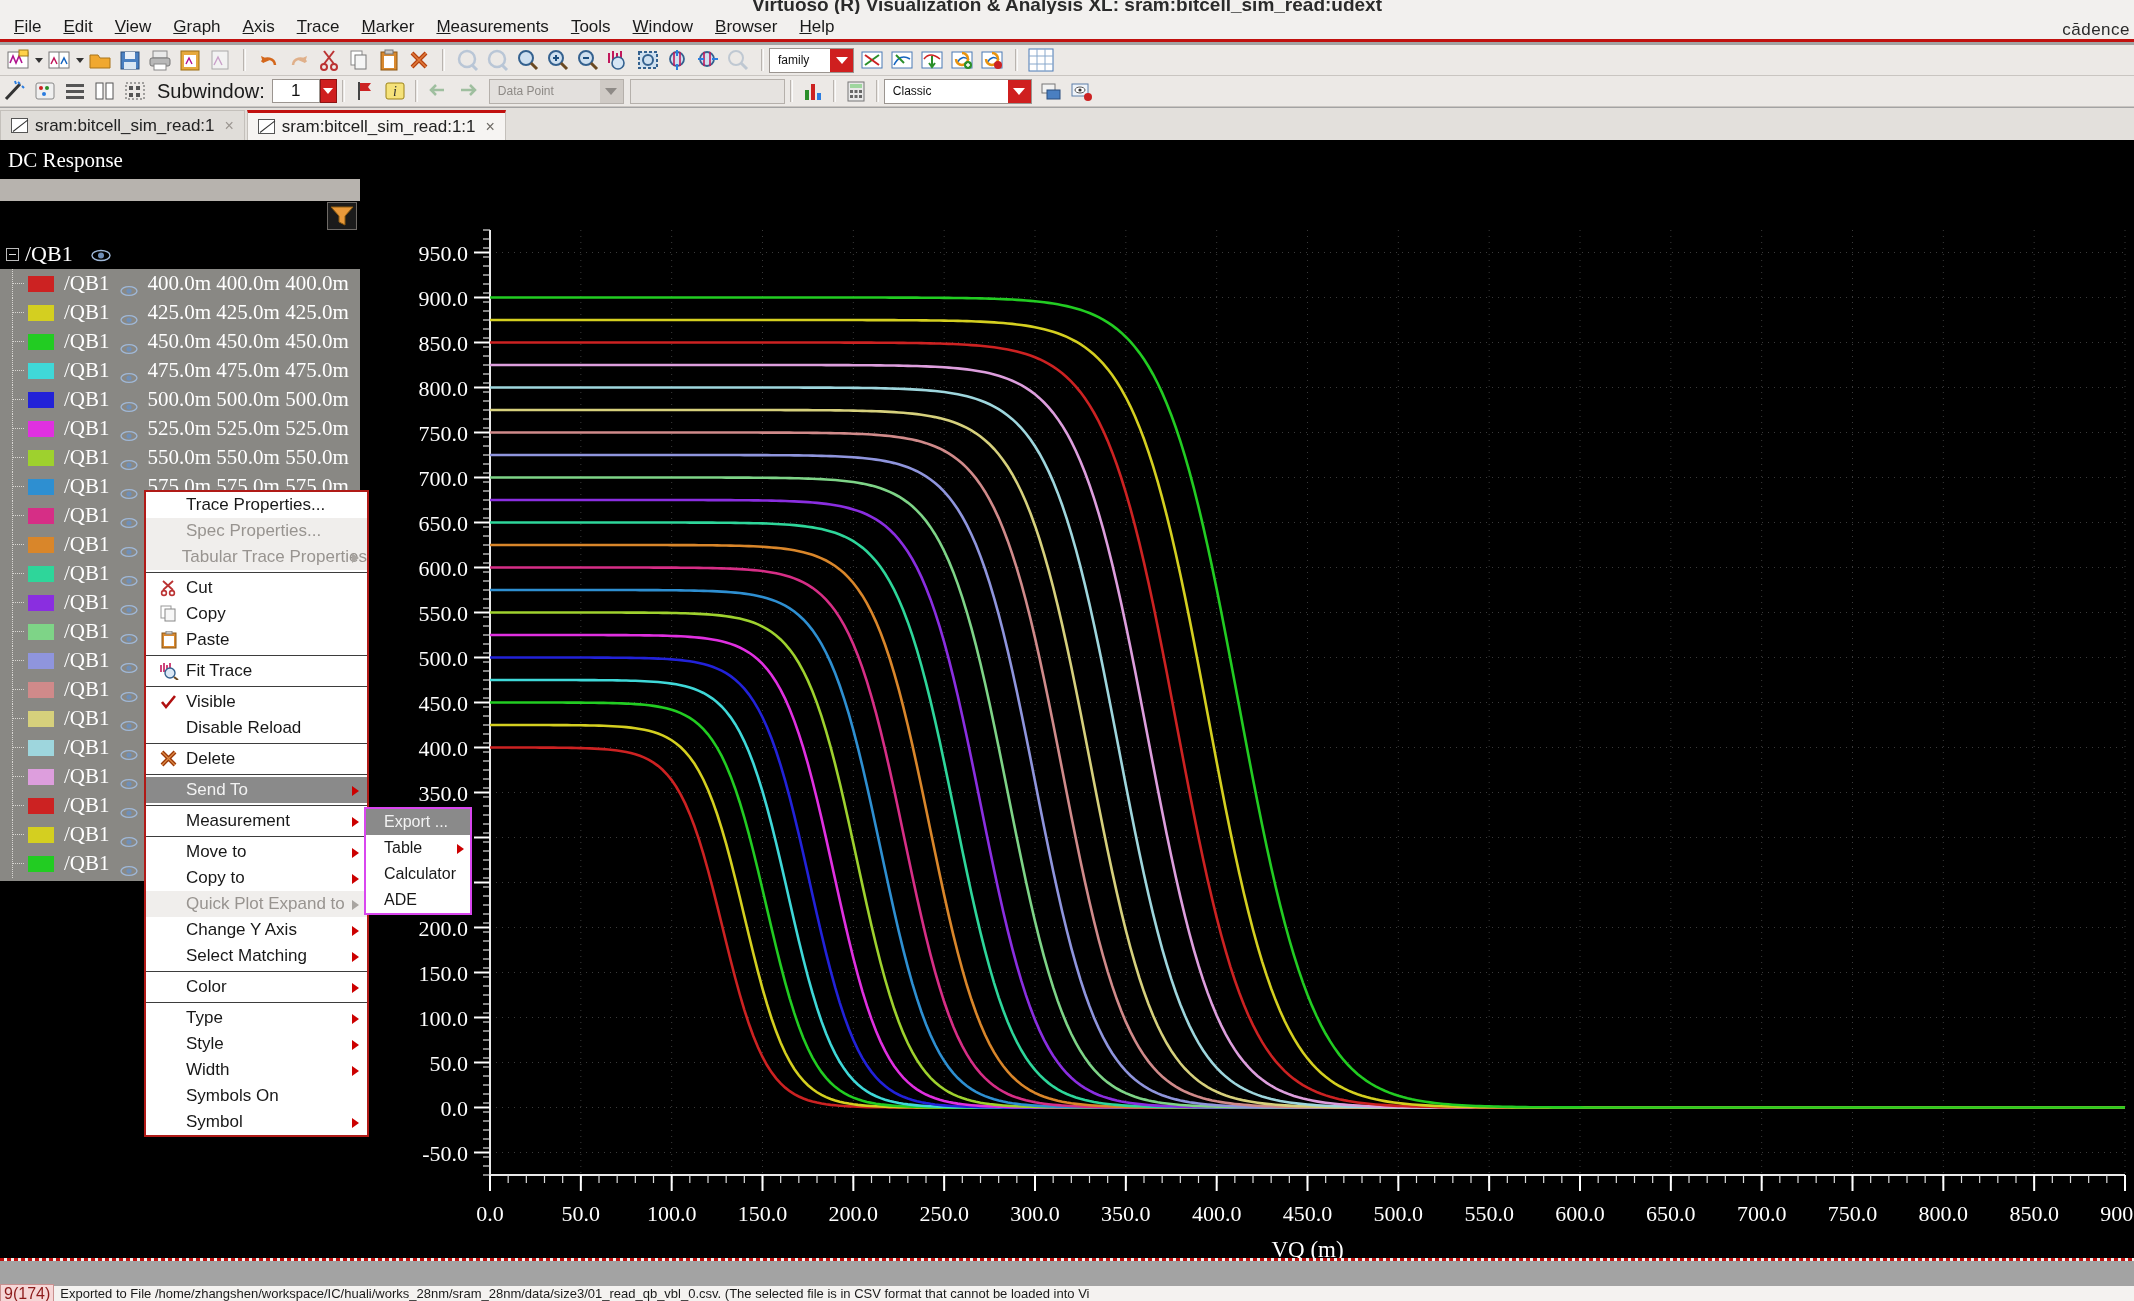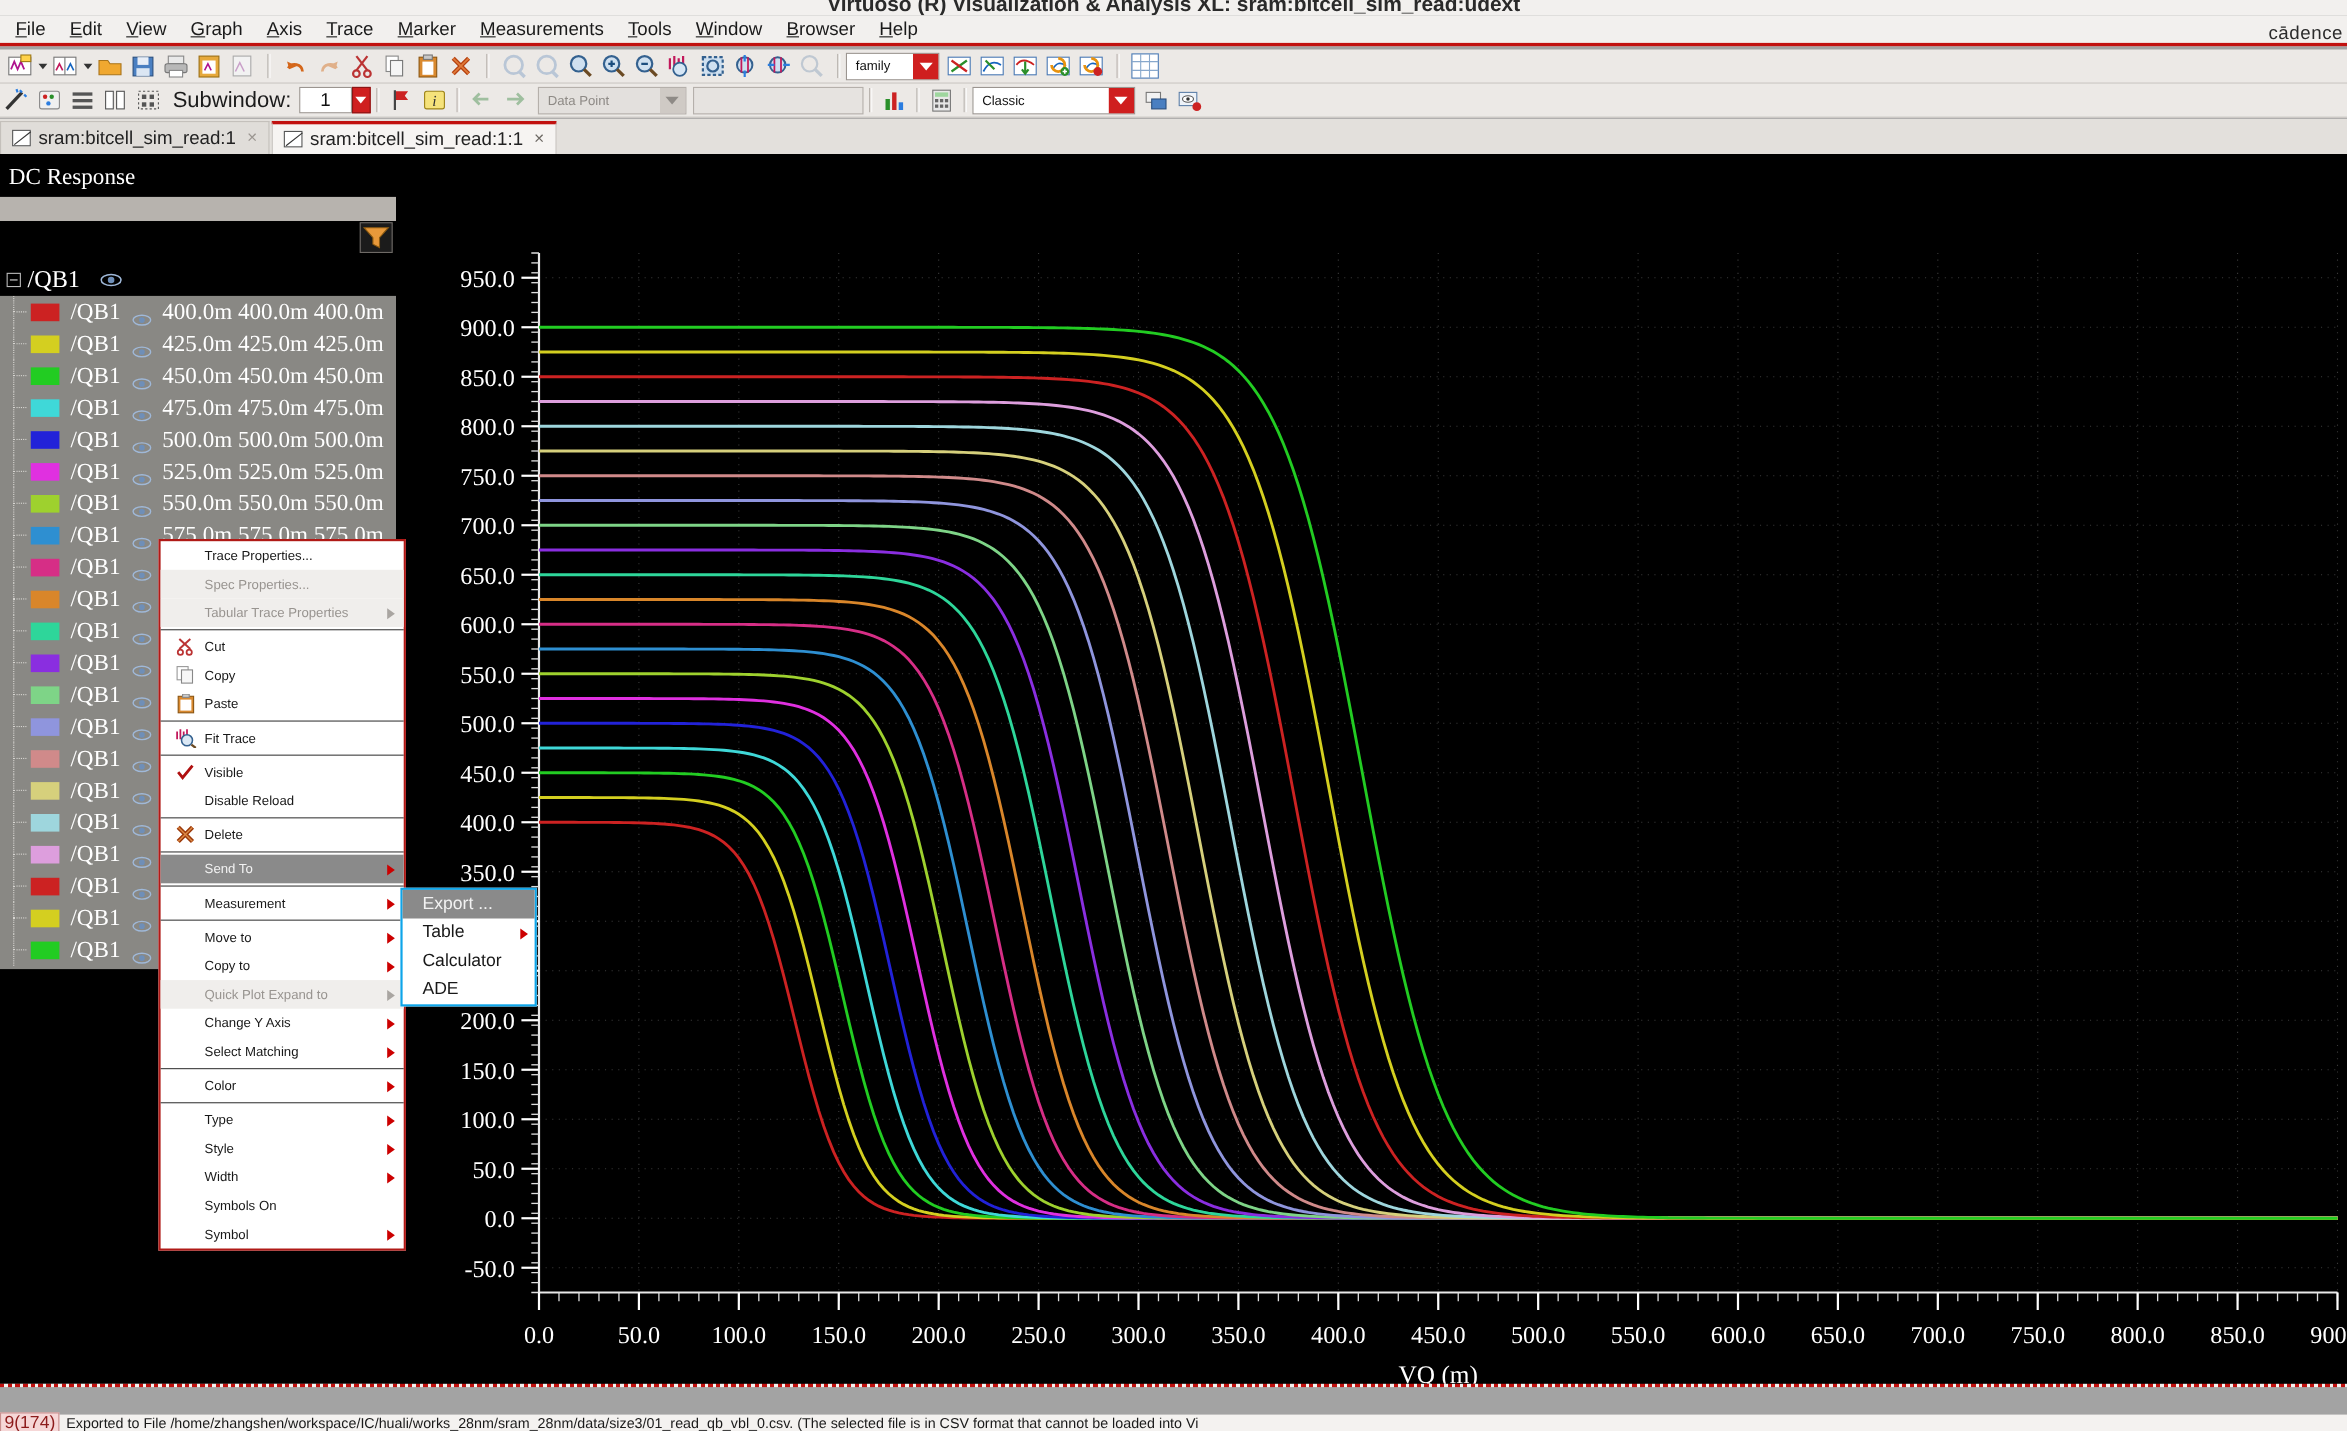--- a/index.html
+++ b/index.html
@@ -122,37 +122,37 @@
   .scrollend:after { content:""; position:absolute; left:7px; top:8px;
      border-top:5px solid transparent; border-bottom:5px solid transparent;
      border-left:7px solid #c00; }
 
   svg.canvas { position:absolute; left:0; top:0; }
 
   
   .ctxmenu { position:absolute; left:144px; top:350px; width:225px;
      background:#fff; border:2px solid #b01a17; z-index:60;
      font-family:"Liberation Sans", sans-serif; }
-  .ctxmenu .row { height:26px; display:flex; align-items:center; font-size:12px;
+  .ctxmenu .row { height:26px; display:flex; align-items:center; font-size:17px;
      color:#181818; padding-left:8px; position:relative; }
   .ctxmenu .row .ic { width:30px; height:22px; display:flex; align-items:center;
      justify-content:center; }
   .ctxmenu .row .lb { margin-left:2px; white-space:nowrap; }
   .ctxmenu .row.dis { background:#f0eeec; }
   .ctxmenu .row.dis .lb { color:#989490; }
   .ctxmenu .row.sel { background:#8a8a8a; }
   .ctxmenu .row.sel .lb { color:#f2f2f2; }
   .ctxmenu .arw { position:absolute; right:8px; top:9px;
      border-top:5px solid transparent; border-bottom:5px solid transparent;
      border-left:7px solid #c00; }
   .ctxmenu .row.dis .arw { border-left-color:#a9a5a1; }
   .ctxmenu .div { height:1px; background:#3d3d3d; margin:2px 0; }
 
-  .submenu { position:absolute; left:364px; top:667px; width:124px;
-     background:#fff; border:2px solid #0ea5e9; z-index:70; }
+  .submenu { position:absolute; left:364px; top:667px; width:108px;
+     background:#fff; border:2px solid #d946ef; z-index:70; }
   .submenu .row { height:26px; display:flex; align-items:center; font-size:16px;
      color:#181818; padding-left:18px; position:relative; }
   .submenu .row.sel { background:#8a8a8a; color:#f2f2f2; }
   .submenu .arw { position:absolute; right:6px; top:9px;
      border-top:5px solid transparent; border-bottom:5px solid transparent;
      border-left:7px solid #c00; }
 
   
   .redline { position:absolute; left:0; top:1258px; width:2134px; height:3px;
      background:repeating-linear-gradient(90deg,#c1110f 0 4px,#f3f1ef 4px 7px); }

